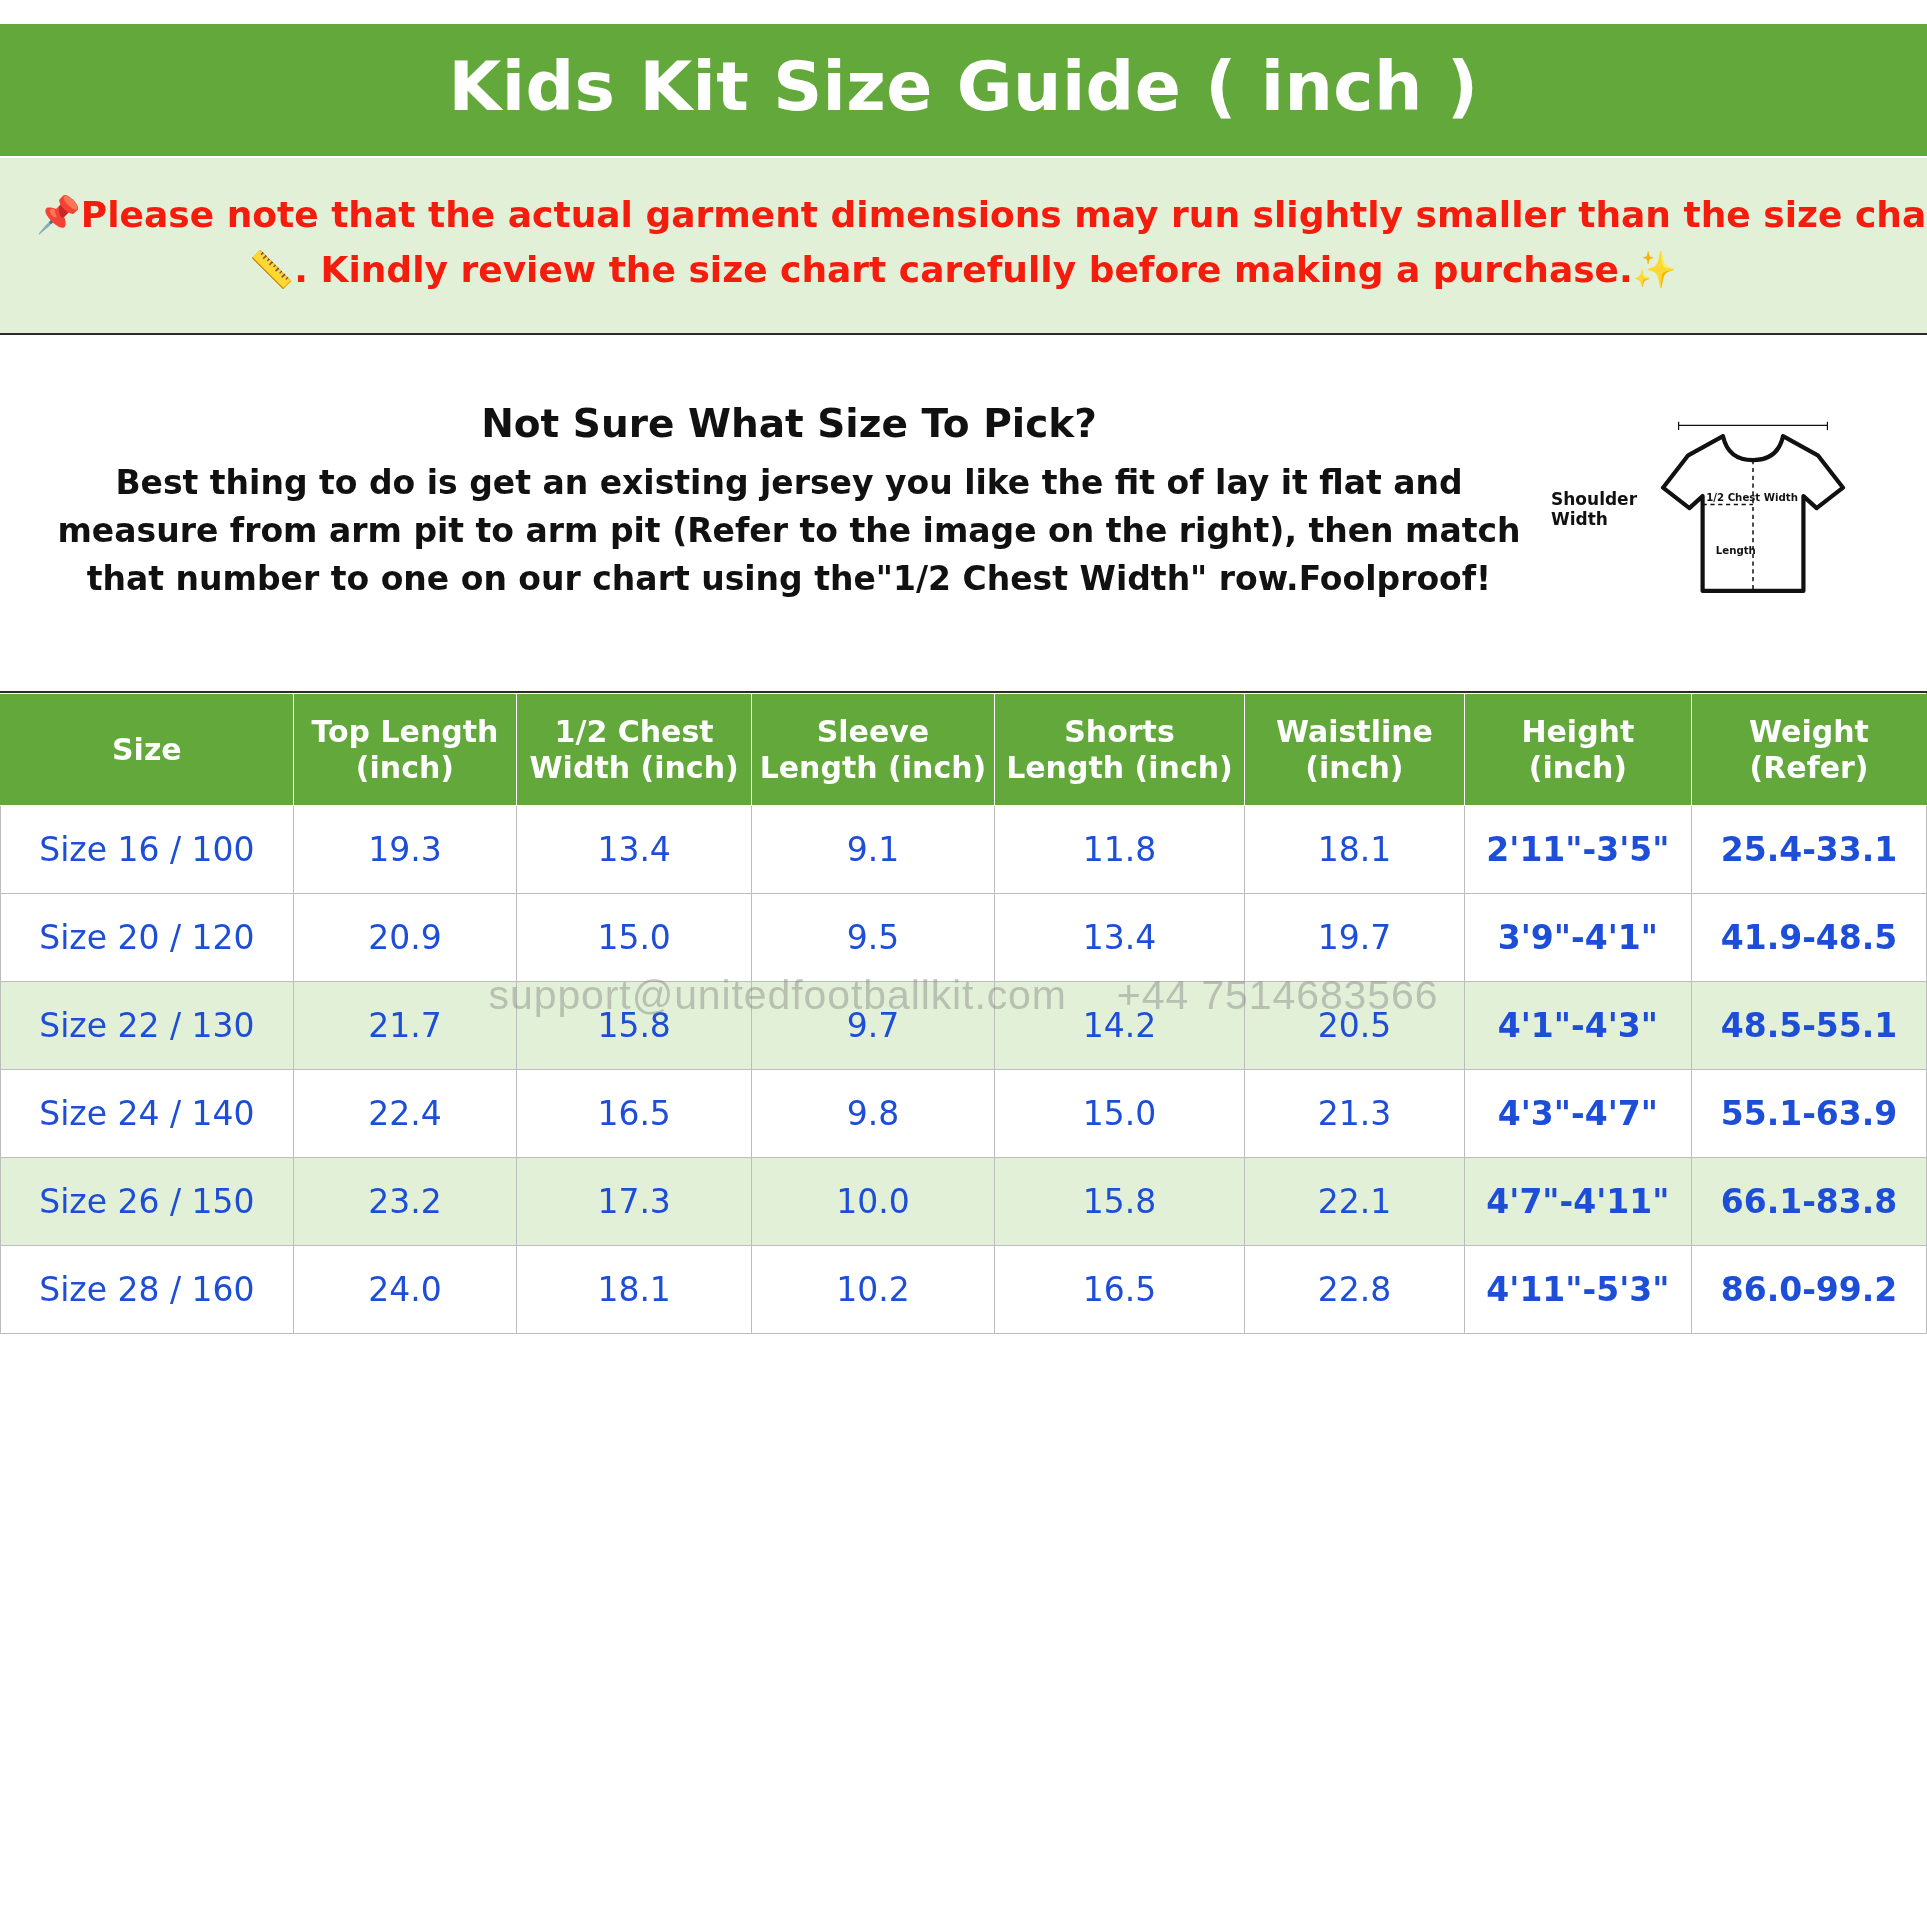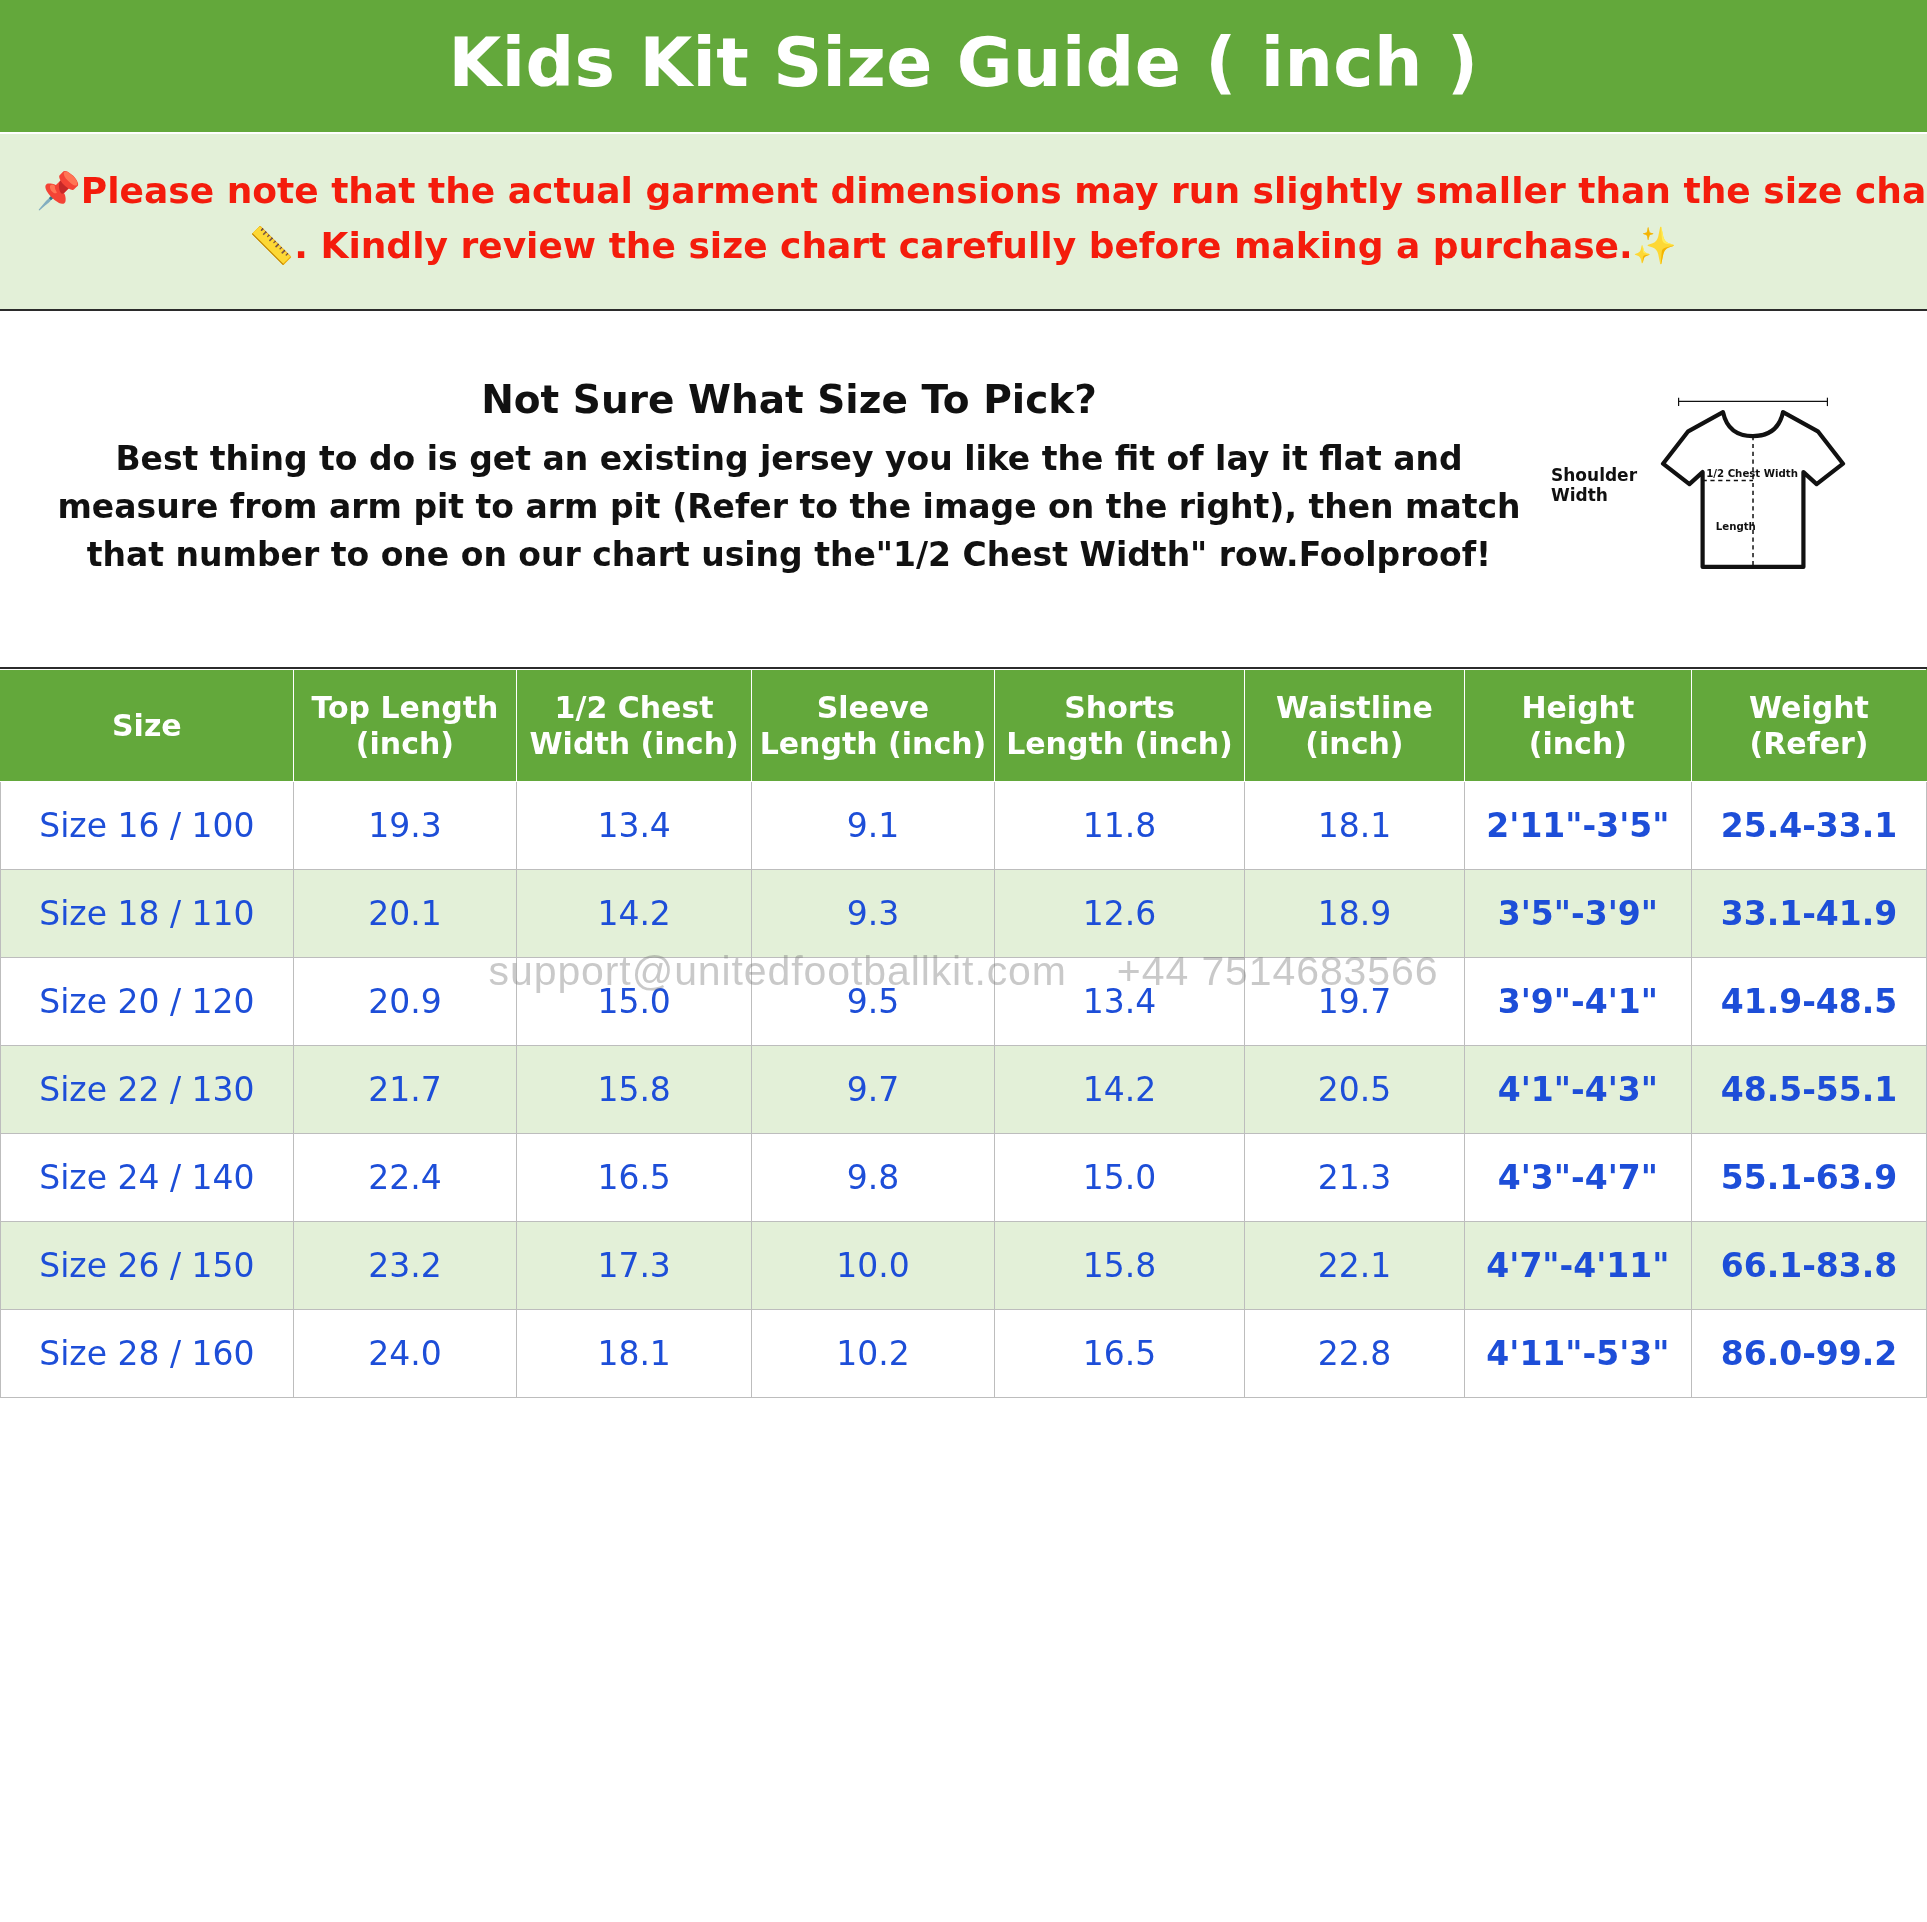--- a/index.html
+++ b/index.html
@@ -19,20 +19,21 @@
     position: relative;
   }
 
   
   .header {
     background: #63a83b;
     color: #ffffff;
     text-align: center;
     padding: 23px 0 30px 0;
     border-bottom: 2.7px solid #ffffff;
+    margin-top: 24px;
   }
   .header h1 {
     margin: 0;
     font-size: 68px;
     font-weight: bold;
     letter-spacing: 0.4px;
     font-family: "DejaVu Sans", sans-serif;
   }
 
   
@@ -212,30 +213,20 @@
         <tr class="odd">
           <td class="size-cell">Size 16 / 100</td>
           <td>19.3</td>
           <td>13.4</td>
           <td>9.1</td>
           <td>11.8</td>
           <td>18.1</td>
           <td class="height-cell">2'11"-3'5"</td>
           <td class="weight-cell">25.4-33.1</td>
         </tr>
-        <tr class="even">
-          <td class="size-cell">Size 18 / 110</td>
-          <td>20.1</td>
-          <td>14.2</td>
-          <td>9.3</td>
-          <td>12.6</td>
-          <td>18.9</td>
-          <td class="height-cell">3'5"-3'9"</td>
-          <td class="weight-cell">33.1-41.9</td>
-        </tr>
         <tr class="odd">
           <td class="size-cell">Size 20 / 120</td>
           <td>20.9</td>
           <td>15.0</td>
           <td>9.5</td>
           <td>13.4</td>
           <td>19.7</td>
           <td class="height-cell">3'9"-4'1"</td>
           <td class="weight-cell">41.9-48.5</td>
         </tr>

